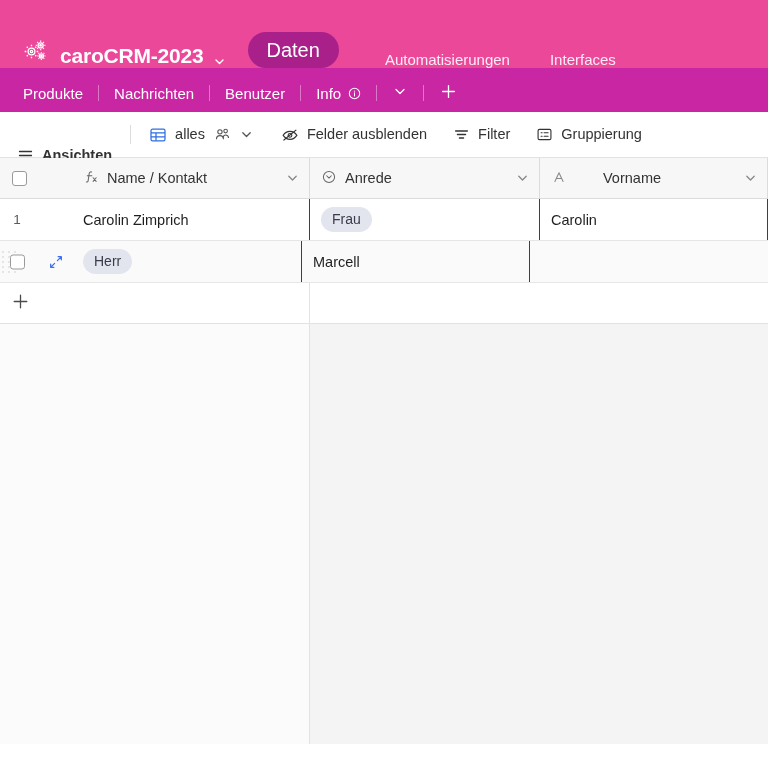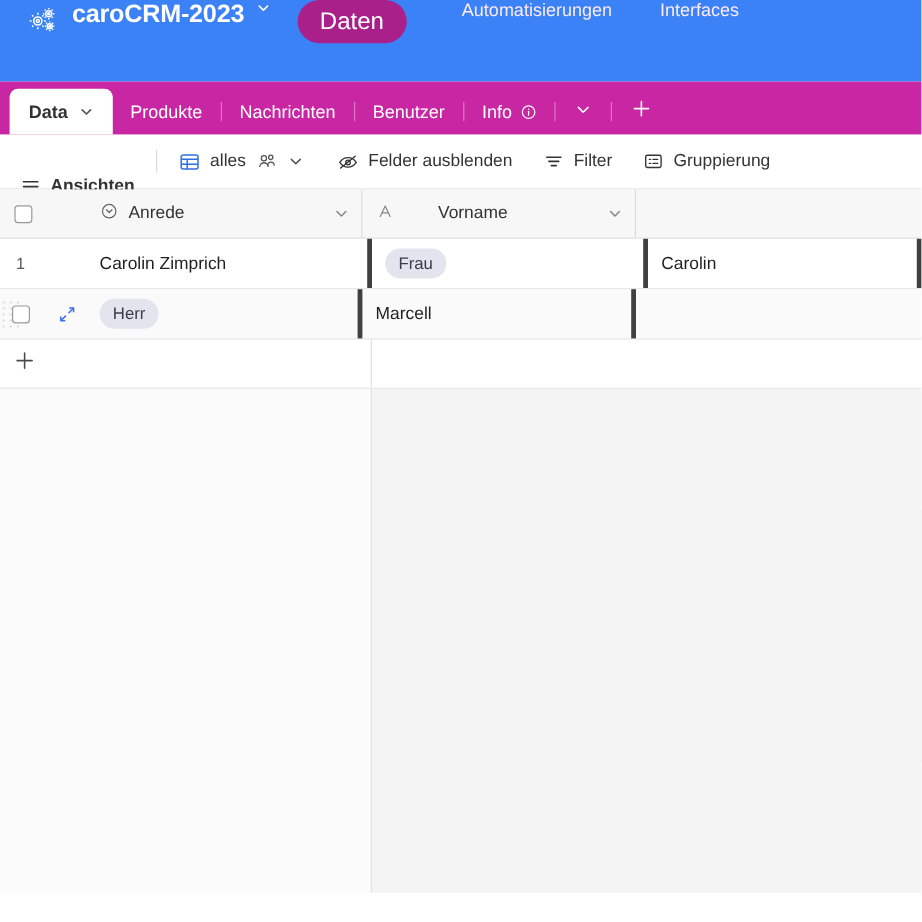--- a/index.html
+++ b/index.html
@@ -9,23 +9,23 @@
     height: 768px;
     overflow: hidden;
     background: #ffffff;
     font-family: "Liberation Sans", sans-serif;
     -webkit-font-smoothing: antialiased;
   }
 
   
   .topbar {
     height: 68px;
-    background: #3b82f6;
-    display: flex;
-    align-items: flex-start;
+    background: #ec4899;
+    display: flex;
+    align-items: flex-end;
     padding: 0 0 0 18px;
     box-sizing: border-box;
     position: relative;
   }
   .gear-wrap {
     width: 34px;
     height: 34px;
     display: flex;
     align-items: center;
     justify-content: center;
@@ -183,21 +183,21 @@
     height: 41px;
     border-bottom: 1px solid #e6e6e6;
     background: #ffffff;
     position: relative;
   }
   .grid-row.hovered { background: #fafafa; }
   .cell {
     display: flex;
     align-items: center;
     box-sizing: border-box;
-    border-right: 4px solid #404040;
+    border-right: 1px solid #404040;
     padding: 0 11px;
     font-size: 14.5px;
     color: #1f1f1f;
   }
   .cell.c0 {
     width: 72px;
     border-right: none;
     padding: 0;
     position: relative;
     justify-content: flex-start;
@@ -305,28 +305,20 @@
     <svg width="13" height="13" viewBox="0 0 13 13" fill="none" stroke="#ffffff" stroke-width="1.4" stroke-linecap="round" stroke-linejoin="round">
         <path d="M3 5l3.5 3.5L10 5"></path>
       </svg>
   </span>
   <div class="pill-daten">Daten</div>
   <div class="topnav-link second">Automatisierungen</div>
   <div class="topnav-link">Interfaces</div>
 </div>
 
 <div class="tabsrow">
-  <div class="tab-active">
-    <span>Data</span>
-    <span class="caret">
-      <svg width="12" height="12" viewBox="0 0 12 12" fill="none" stroke="#555555" stroke-width="1.4" stroke-linecap="round" stroke-linejoin="round">
-          <path d="M2.5 4.5L6 8l3.5-3.5"></path>
-        </svg>
-    </span>
-  </div>
 
   <div class="tab-item">
     <span>Produkte</span>
   </div>
   <div class="tab-sep"></div>
   <div class="tab-item">
     <span>Nachrichten</span>
   </div>
   <div class="tab-sep"></div>
   <div class="tab-item">
@@ -427,20 +419,35 @@
   </div>
 </div>
 
 <div class="gridwrap">
 
   <div class="grid-header">
     <div class="hcell c0">
       <span class="hcheckbox"></span>
     </div>
 
+    <div class="hcell c1">
+      <span>
+        <svg width="16" height="16" viewBox="0 0 18 18" fill="none" stroke="#666666" stroke-width="1.15" stroke-linecap="round">
+          <path d="M9.6 3.4c-1.4-.5-2.4.2-2.6 1.6l-1.2 8.1c-.2 1.3-1 1.8-2 1.5"></path>
+          <path d="M4.8 7.6h5.2"></path>
+          <path d="M11.4 9.8l3.4 4.2M14.8 9.8l-3.4 4.2"></path>
+        </svg>
+      </span>
+      <span class="htxt">Name / Kontakt</span>
+      <span class="hchev">
+        <svg width="13" height="13" viewBox="0 0 13 13" fill="none" stroke="#888888" stroke-width="1.3" stroke-linecap="round" stroke-linejoin="round">
+            <path d="M2.8 4.8L6.5 8.5l3.7-3.7"></path>
+          </svg>
+      </span>
+    </div>
 
     <div class="hcell c2">
       <span>
         <svg width="16" height="16" viewBox="0 0 18 18" fill="none" stroke="#666666" stroke-width="1.15" stroke-linecap="round" stroke-linejoin="round">
           <circle cx="9" cy="9" r="6.3"></circle>
             <path d="M6.4 7.6L9 10.2l2.6-2.6"></path>
         </svg>
       </span>
       <span class="htxt">Anrede</span>
       <span class="hchev">

